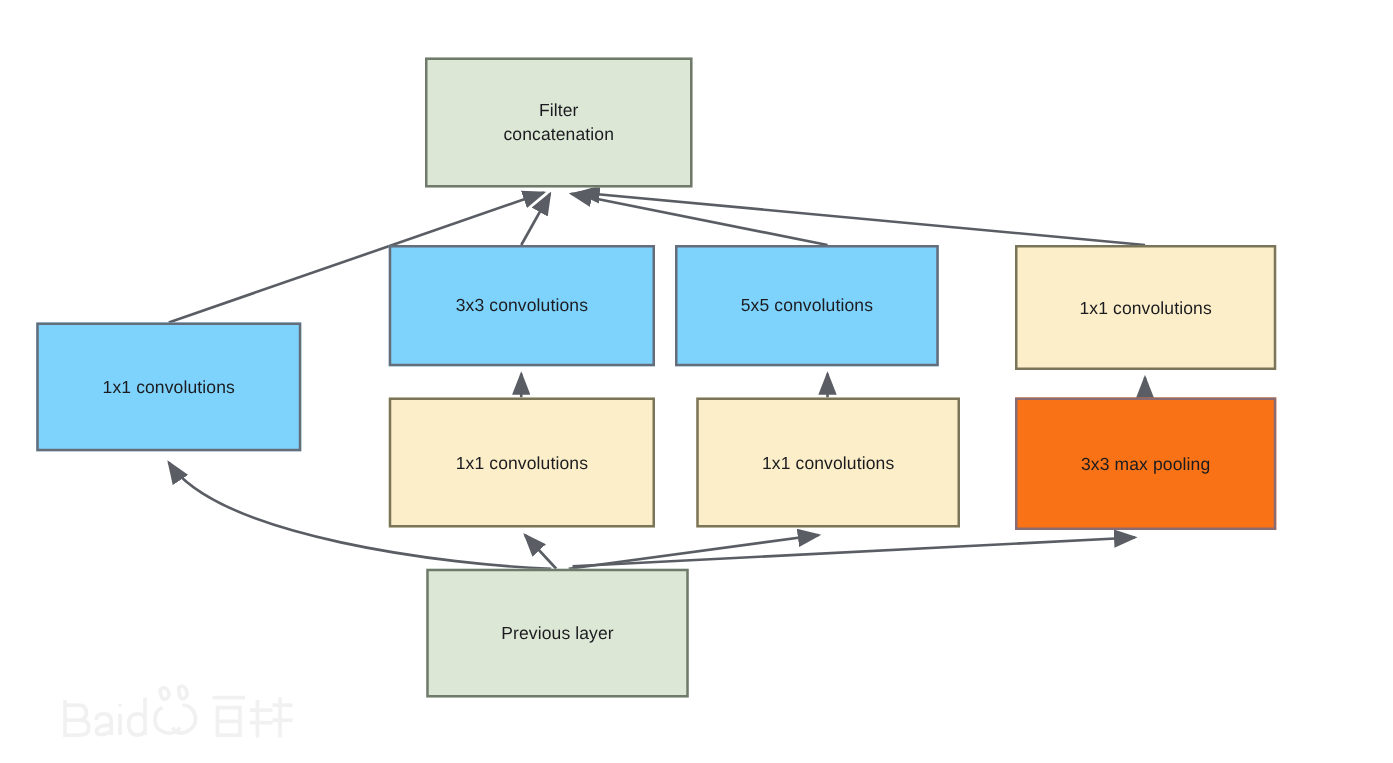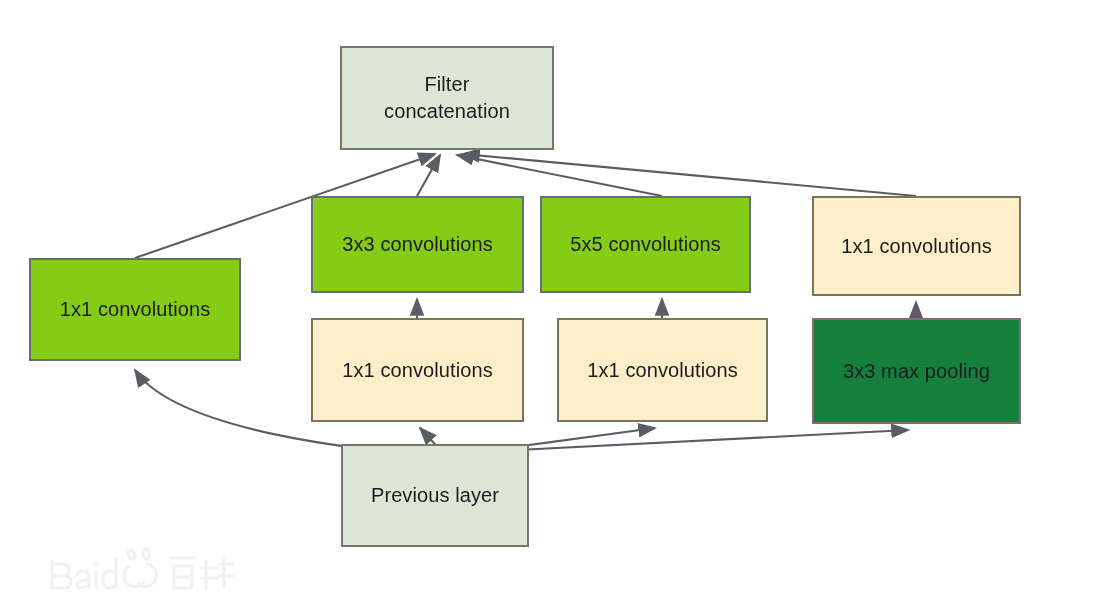--- a/index.html
+++ b/index.html
@@ -28,35 +28,35 @@
   }
   .node {
     position: absolute;
     box-sizing: border-box;
     border: 2px solid #6b6f76;
     display: flex;
     align-items: center;
     justify-content: center;
     text-align: center;
     color: #1c1c20;
-    font-size: 20px;
+    font-size: 14px;
     line-height: 1.35;
     letter-spacing: 0.1px;
     z-index: 2;
     font-family: "Liberation Sans", sans-serif;
   }
   .node-label {
     display: block;
     white-space: pre-line;
     padding: 0 6px;
   }
   .fill-green  { background: #dce8d5; border-color: #707a6b; }
-  .fill-blue   { background: #84cc16; border-color: #666d7a; }
+  .fill-blue   { background: #7dd3fc; border-color: #666d7a; }
   .fill-yellow { background: #fbeec8; border-color: #7a7458; }
-  .fill-red    { background: #15803d; border-color: #8a6b71; }
+  .fill-red    { background: #f97316; border-color: #8a6b71; }
 
   #watermark {
     position: absolute;
     left: 48px;
     top: 546px;
     width: 190px;
     height: 52px;
     z-index: 1;
     opacity: 0.9;
   }
@@ -146,17 +146,17 @@
   </div>
 
   <div class="node fill-yellow" style="left:557px; top:318px; width:211px; height:104px;">
     <span class="node-label">1x1 convolutions</span>
   </div>
 
   <div class="node fill-red" style="left:812px; top:318px; width:209px; height:106px;">
     <span class="node-label">3x3 max pooling</span>
   </div>
 
-  <div class="node fill-green" style="left:341px; top:444px; width:188px; height:103px;text-align:right;">
+  <div class="node fill-green" style="left:341px; top:455px; width:210px; height:103px;text-align:right;">
     <span class="node-label">Previous layer</span>
   </div>
 
 </div>
 
 </body></html>

